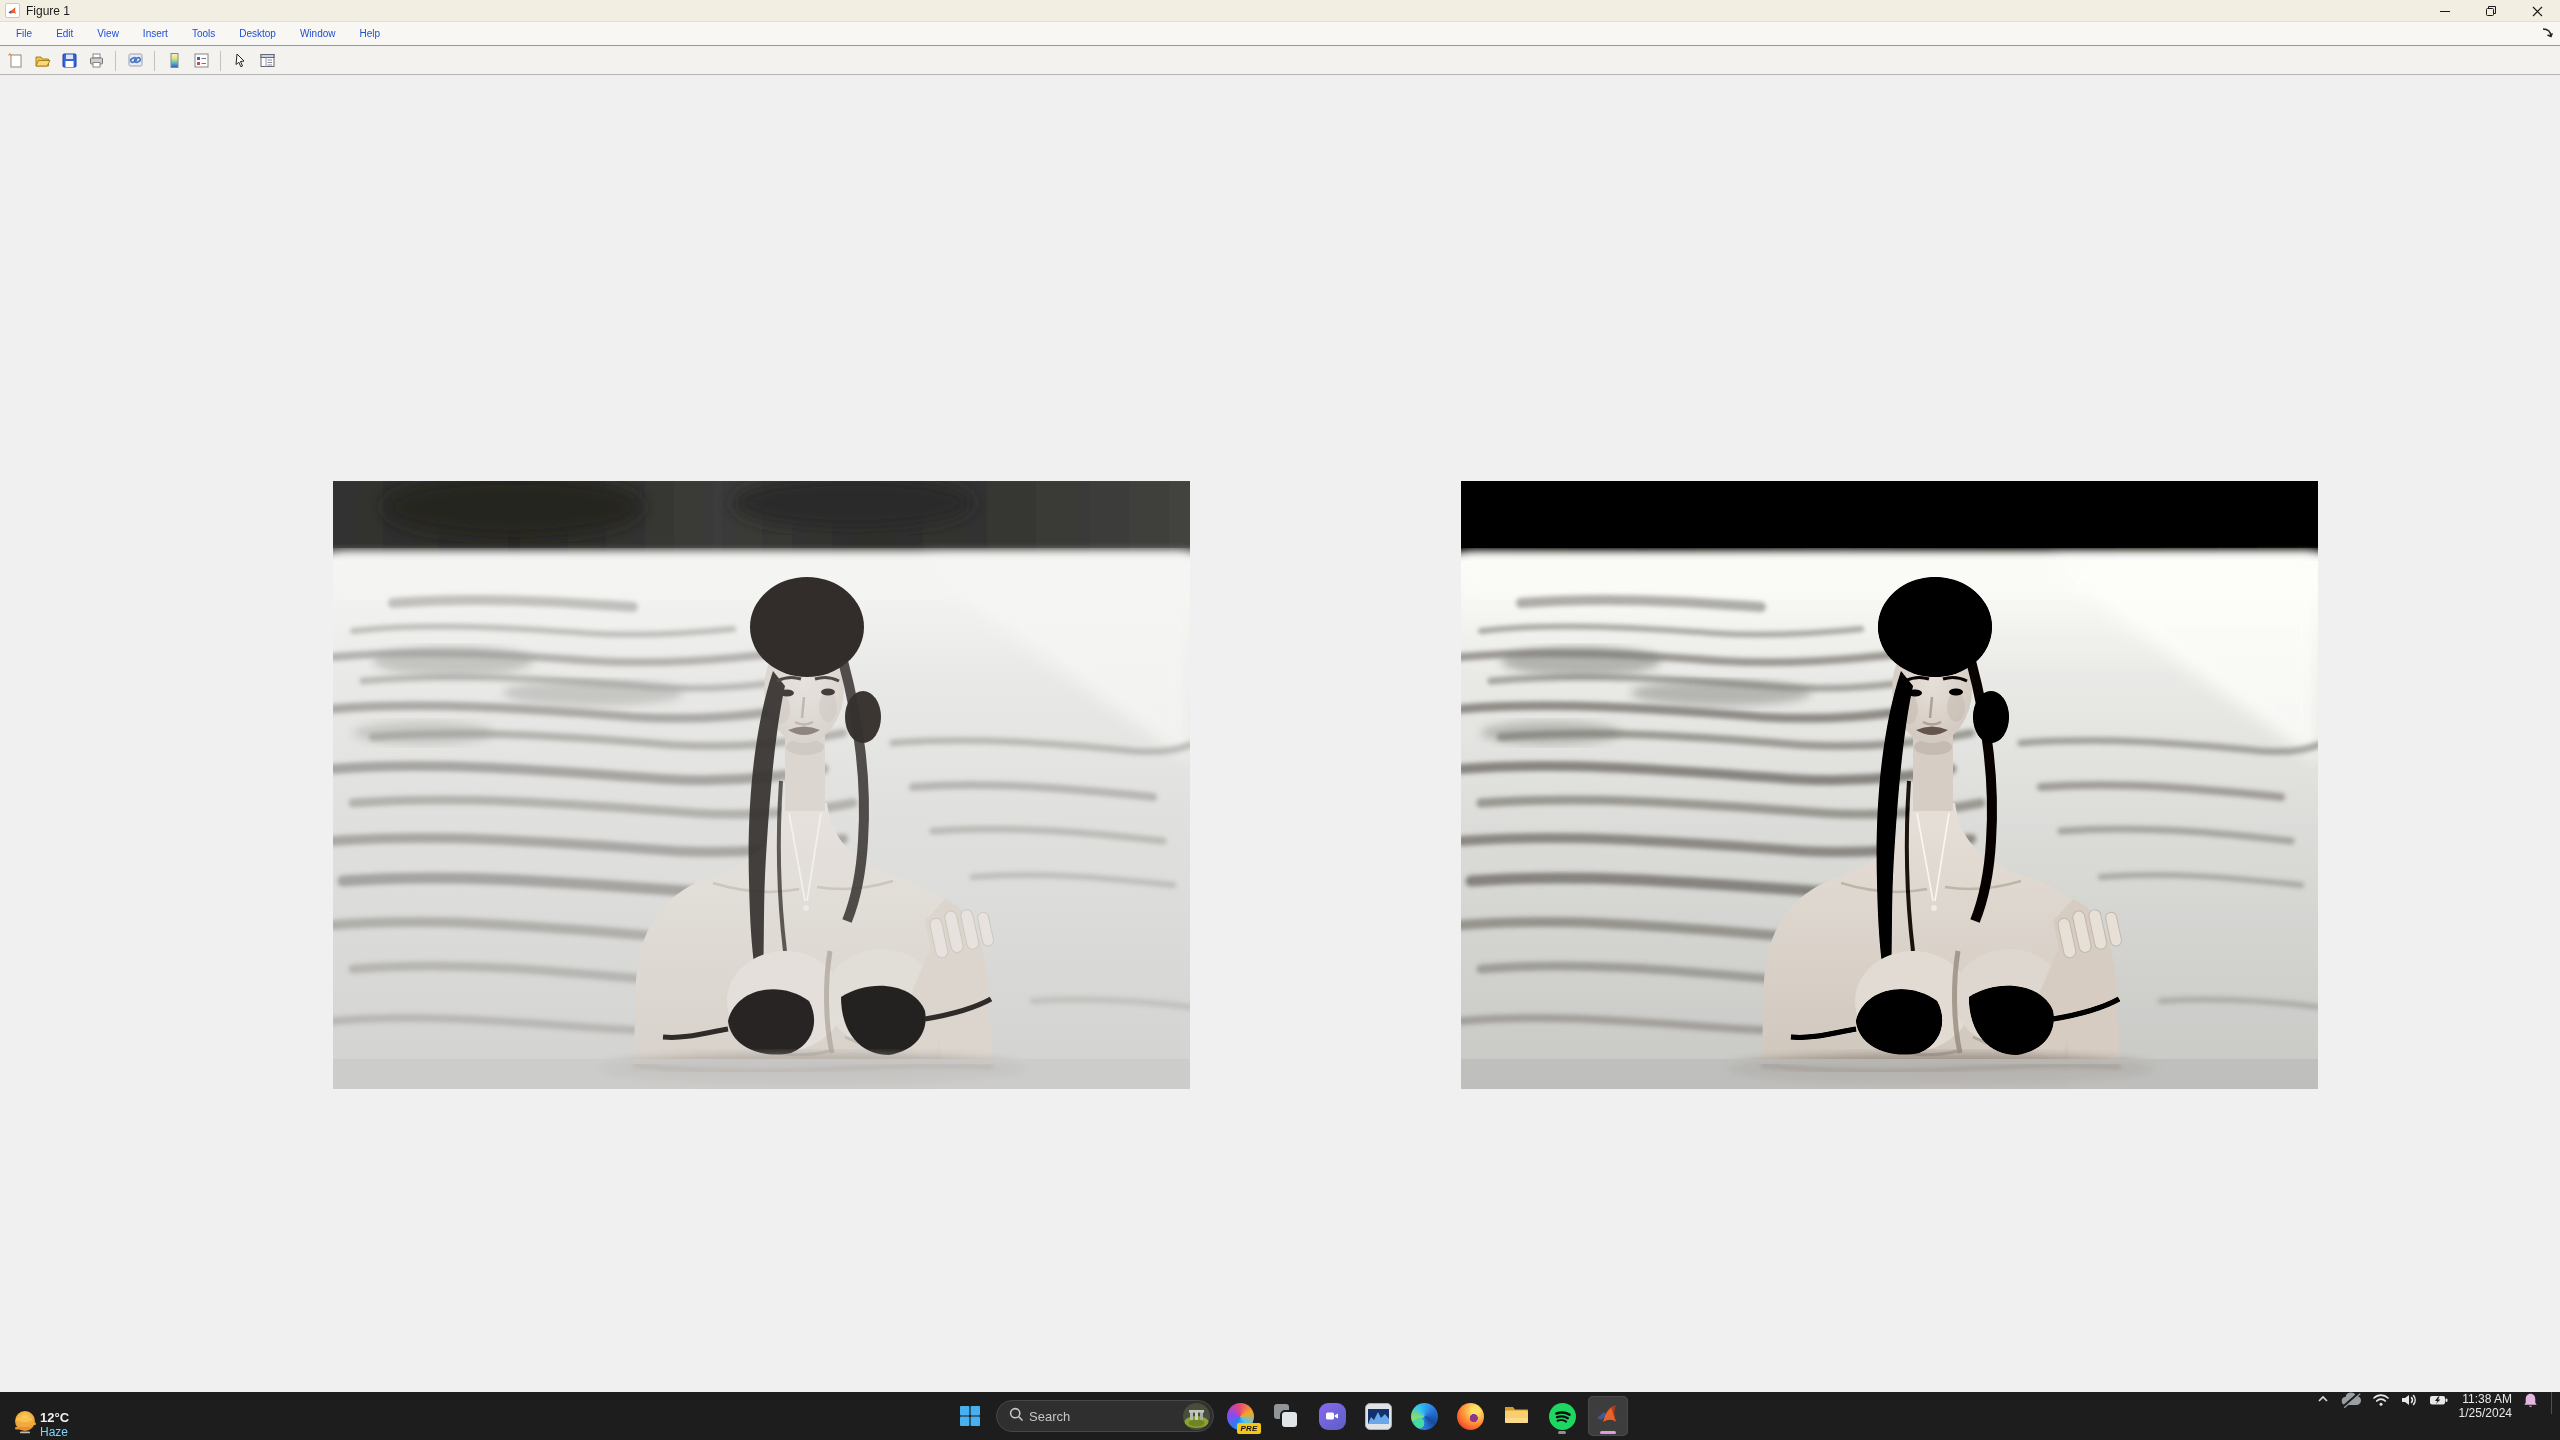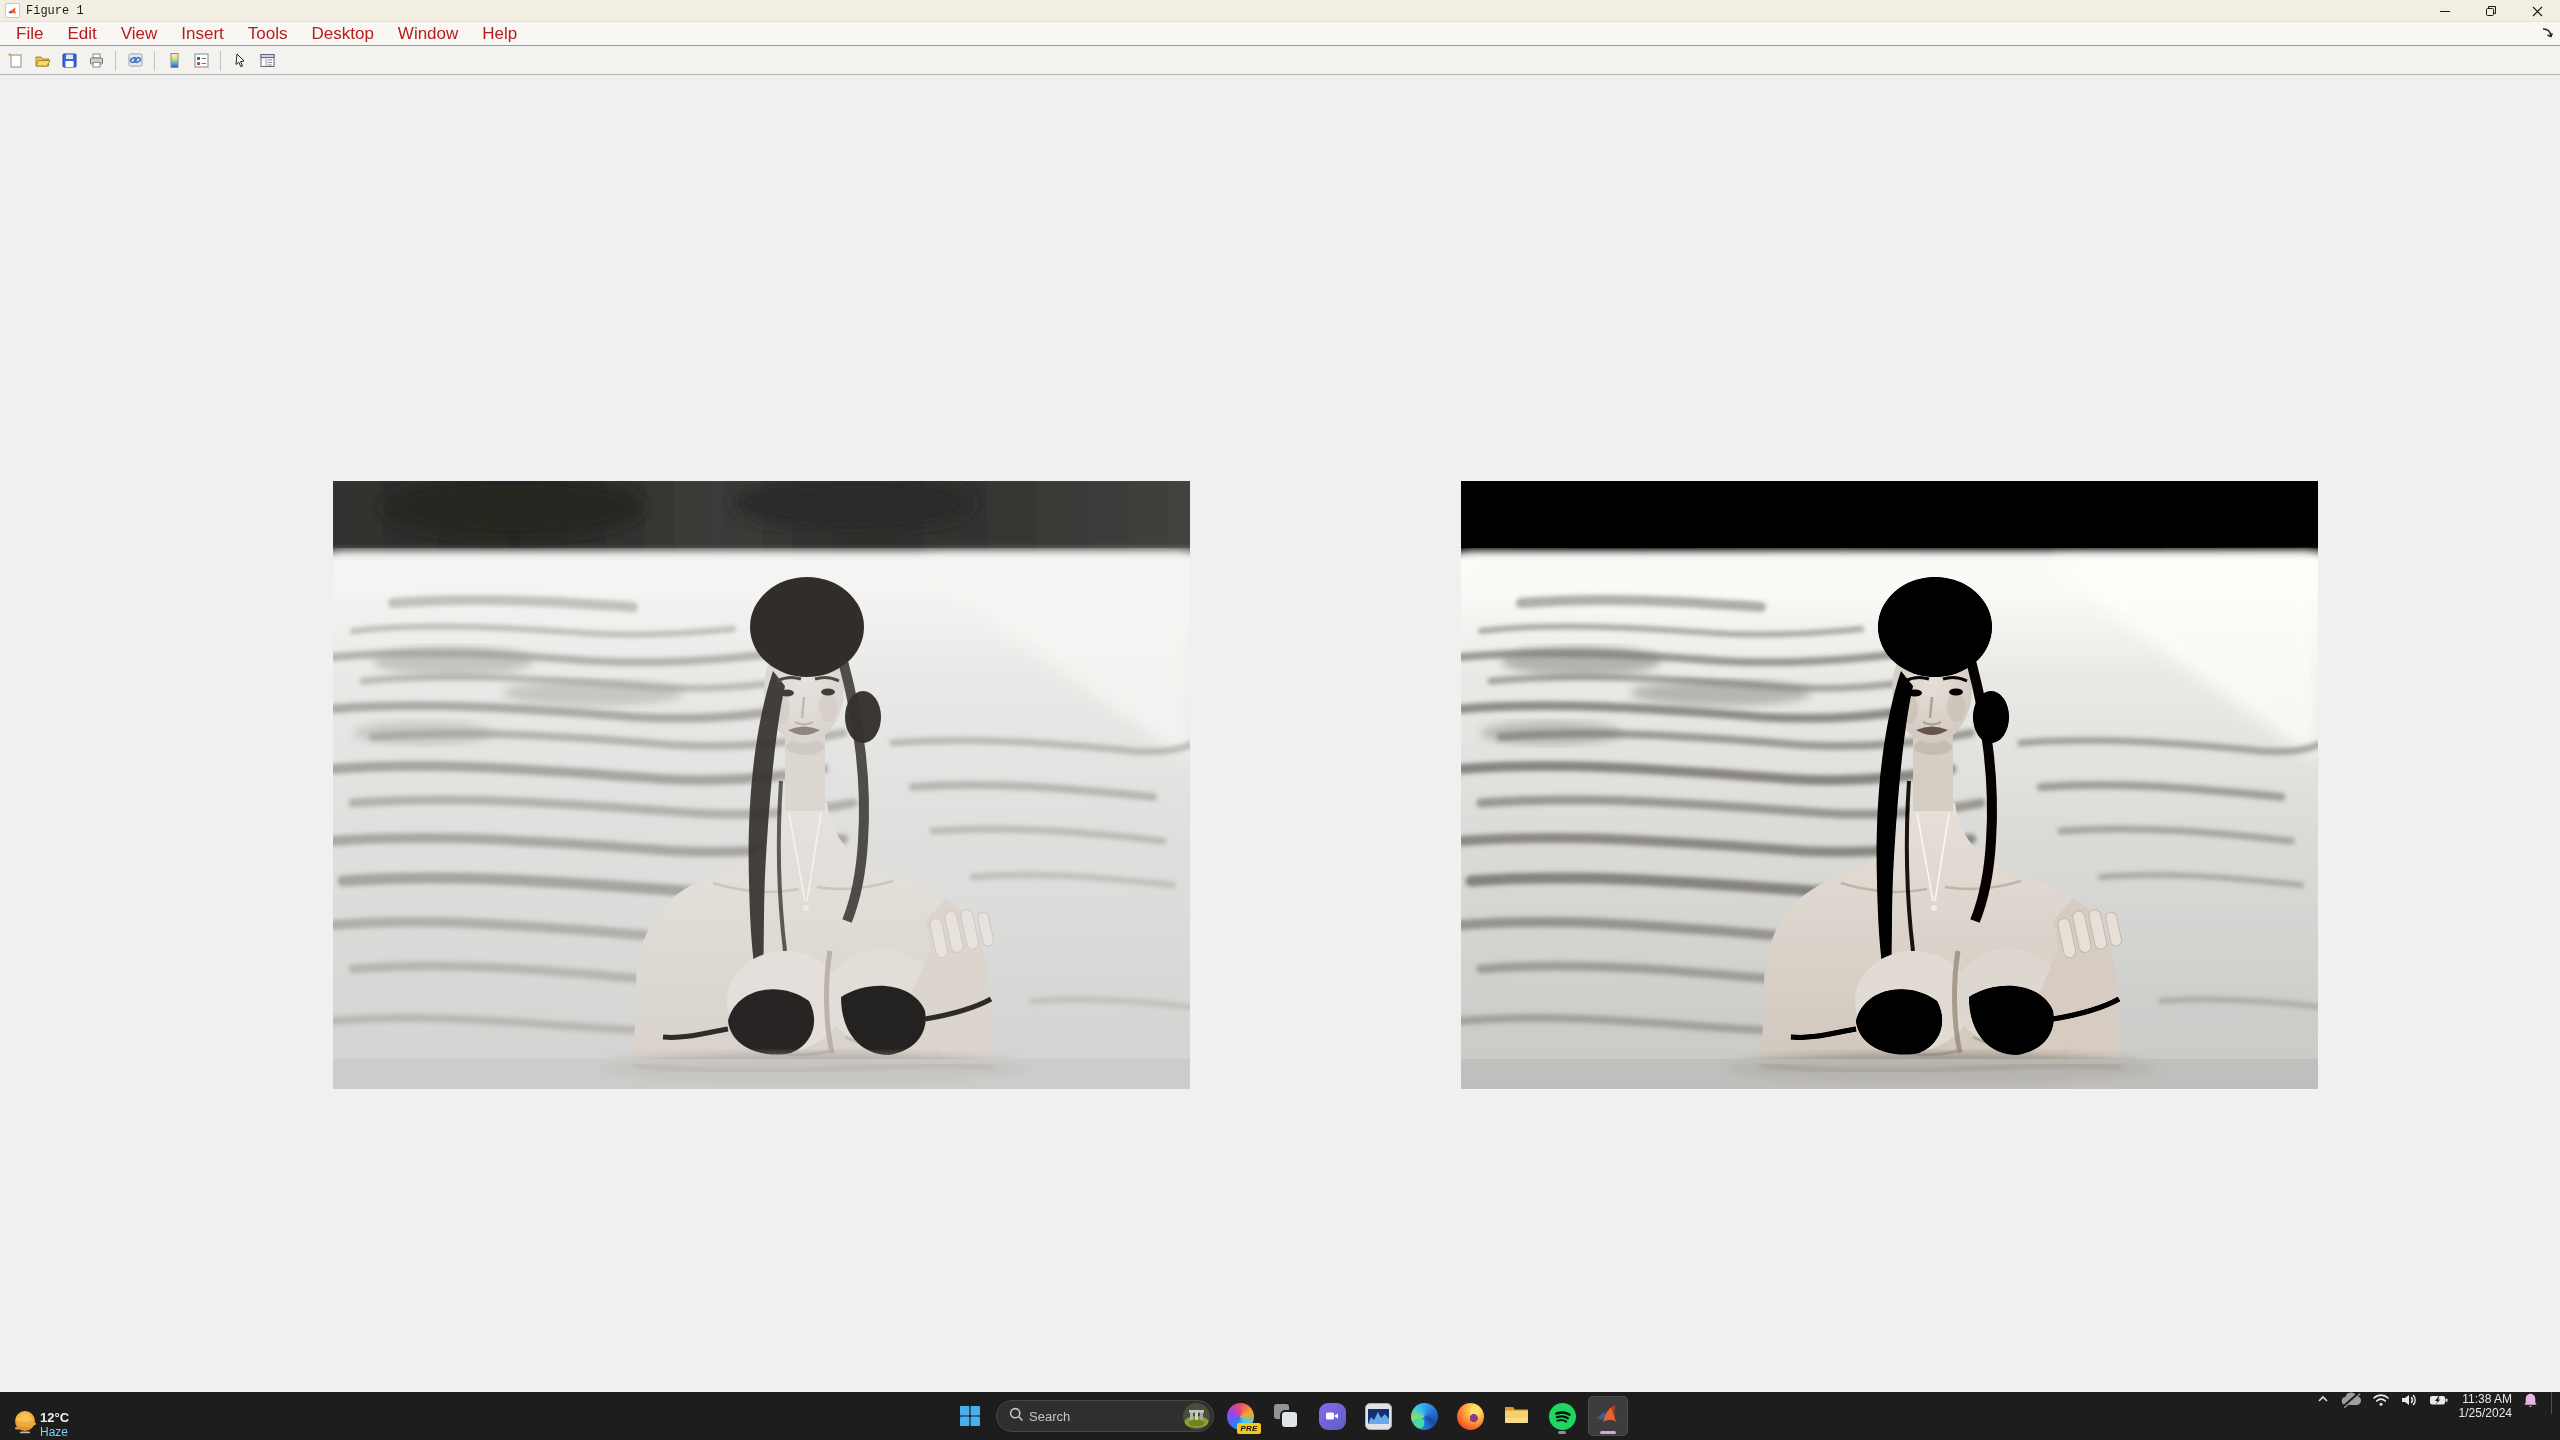--- a/index.html
+++ b/index.html
@@ -1,28 +1,28 @@
 <!DOCTYPE html>
 <html><head>
 <meta charset="utf-8">
 <style>
   * { margin:0; padding:0; box-sizing:border-box; }
   html,body { width:2560px; height:1440px; overflow:hidden; font-family:"Liberation Sans", sans-serif; }
   .screen { position:relative; width:2560px; height:1440px; background:#f0f0f0; }
 
   
-  .titlebar { position:absolute; left:0; top:0; width:2560px; height:22px; background:#f2eee2; display:flex; align-items:center; border-bottom:1px solid #e3dfd2;font-family:Liberation Mono, monospace; }
+  .titlebar { position:absolute; left:0; top:0; width:2560px; height:22px; background:#f2eee2; display:flex; align-items:center; border-bottom:1px solid #e3dfd2; }
   .titlebar .app-ico { width:15px; height:15px; margin:0 6px 0 5px; background:#fff; border:1px solid #c9c9c9; border-radius:2px; display:flex; align-items:center; justify-content:center; }
   .titlebar .title { font-size:12px; color:#1b1b1b; }
   .win-controls { position:absolute; right:0; top:0; height:22px; display:flex; }
   .wbtn { width:46px; height:22px; display:flex; align-items:center; justify-content:center; }
   .wbtn svg { display:block; }
 
   .menubar { position:absolute; left:0; top:22px; width:2560px; height:24px; background:#f8f7f4; border-bottom:1px solid #9b9b9b; display:flex; align-items:center; padding-left:4px; }
-  .menu-item { font-size:17px; color:#b91c1c; padding:12px 12px; line-height:23px; cursor:default; }
+  .menu-item { font-size:10px; color:#1d4ed8; padding:12px 12px; line-height:23px; cursor:default; }
   .dock-arrow { position:absolute; right:5px; top:4px; width:14px; height:14px; }
 
   .toolbar { position:absolute; left:0; top:47px; width:2560px; height:28px; background:#f3f2ef; border-bottom:1px solid #b5b5b5; display:flex; align-items:center; padding-left:4px; gap:5px; }
   .tbtn { width:22px; height:22px; display:flex; align-items:center; justify-content:center; border-radius:2px; }
   .tsep { width:1px; height:20px; background:#c2c2c2; margin:0 3px; }
 
   .client { position:absolute; left:0; top:76px; width:2560px; height:1316px; background:#f0f0f0; }
 
   
   .photo { position:absolute; width:857px; height:608px; }

